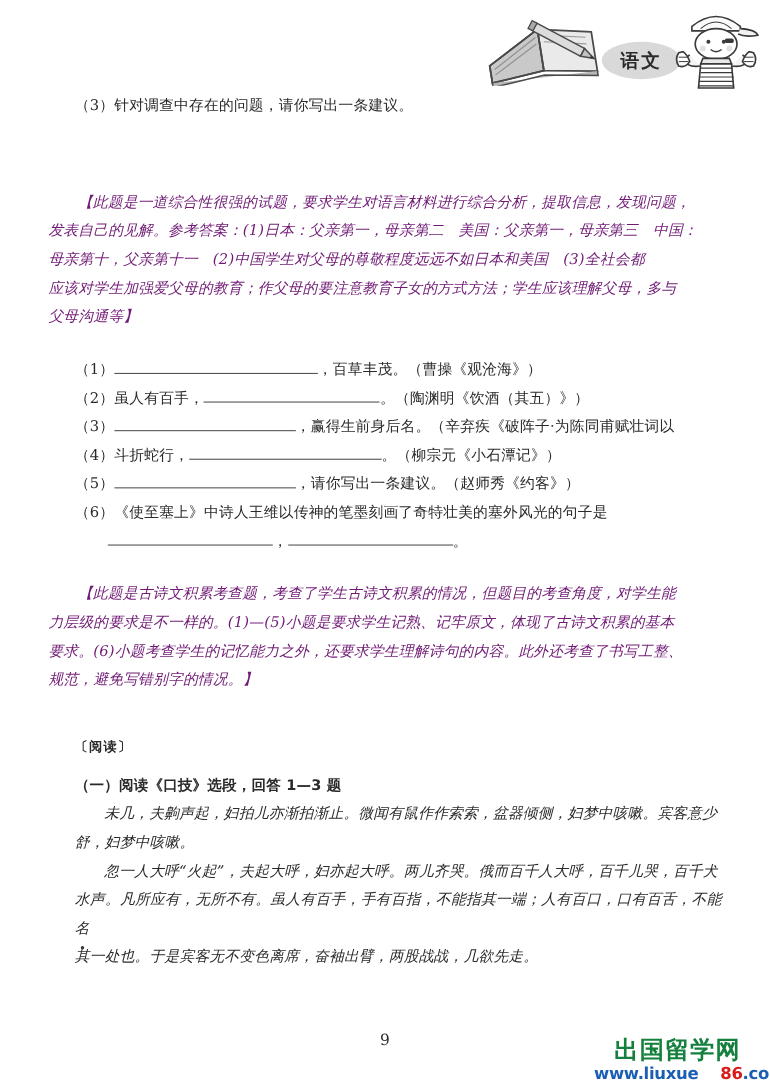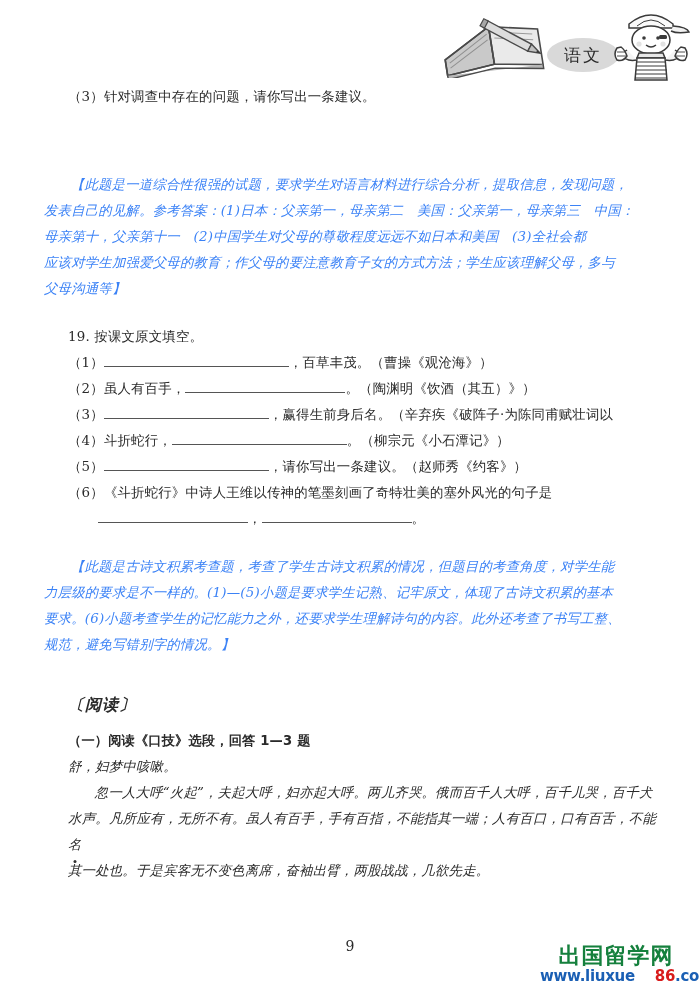--- a/index.html
+++ b/index.html
@@ -36,21 +36,21 @@
     left: 122px;
     top: 38px;
     width: 72px;
     height: 34px;
     background: #d9d9d9;
     border-radius: 50%;
     display: flex;
     align-items: center;
     justify-content: center;
     font-family: "DejaVu Sans", "Liberation Sans", sans-serif;
-    font-weight: normal;
+    font-weight: bold;
     font-size: 17px;
     letter-spacing: 2px;
     color: #2b2b2b;
   }
   .boy-icon {
     position: absolute;
     left: 178px;
     top: 4px;
     width: 96px;
     height: 78px;
@@ -78,36 +78,35 @@
   .indent { text-indent: 2em; }
   .ind1   { padding-left: 24px; }
   .ind2   { padding-left: 46px; }
 
   
   .commentary {
     font-family: "DejaVu Serif", "Liberation Serif", serif;
     font-size: 13.2px;
     line-height: 28px;
     letter-spacing: 0.6px;
-    color: #3b82f6;
+    color: #701a75;
   }
   .commentary.slant { font-style: italic; }
 
   .classic {
     font-family: "DejaVu Serif", "Liberation Serif", serif;
     font-style: italic;
     font-size: 13.2px;
     line-height: 28px;
     letter-spacing: 0.6px;
   }
 
   .sec-label {
-    font-style: italic;
-    font-weight: bold;
-    font-size: 16px;
+    font-weight: bold;
+    font-size: 12px;
     line-height: 26px;
     letter-spacing: 1px;
   }
   .sub-head {
     font-family: "DejaVu Sans", "Liberation Sans", sans-serif;
     font-weight: bold;
     font-size: 13.2px;
     line-height: 26px;
   }
   .q-head {
@@ -257,21 +256,20 @@
     <div class="commentary slant">
       <p class="indent">【此题是一道综合性很强的试题，要求学生对语言材料进行综合分析，提取信息，发现问题，</p>
       <p>发表自己的见解。参考答案：(1)日本：父亲第一，母亲第二　美国：父亲第一，母亲第三　中国：</p>
       <p>母亲第十，父亲第十一　(2)中国学生对父母的尊敬程度远远不如日本和美国　(3)全社会都</p>
       <p>应该对学生加强爱父母的教育；作父母的要注意教育子女的方式方法；学生应该理解父母，多与</p>
       <p>父母沟通等】</p>
     </div>
 
     <div class="gap-md"></div>
 
-    <p class="q-head ind1">19. 按课文原文填空。</p>
 
     <p class="q-head ind1">
       <span>（1）</span><span class="blank b-185"></span><span>，百草丰茂。（曹操《观沧海》）</span>
     </p>
 
     <p class="q-head ind1">
       <span>（2）</span><span>虽人有百手，</span><span class="blank b-160"></span><span>。（陶渊明《饮酒（其五）》）</span>
     </p>
 
     <p class="q-head ind1">
@@ -280,21 +278,21 @@
 
     <p class="q-head ind1">
       <span>（4）</span><span>斗折蛇行，</span><span class="blank b-175"></span><span>。（柳宗元《小石潭记》）</span>
     </p>
 
     <p class="q-head ind1">
       <span>（5）</span><span class="blank b-165"></span><span>，请你写出一条建议。（赵师秀《约客》）</span>
     </p>
 
     <p class="q-head ind1">
-      <span>（6）</span><span>《斗折蛇行》中诗人王维以传神的笔墨刻画了奇特壮美的塞外风光的句子是</span>
+      <span>（6）</span><span>《使至塞上》中诗人王维以传神的笔墨刻画了奇特壮美的塞外风光的句子是</span>
     </p>
 
     <p class="q-head ind2">
       <span style="display:inline-block;width:8px"></span><span class="blank b-150"></span><span>，</span><span class="blank b-150"></span><span>。</span>
     </p>
 
     <div class="gap-md"></div>
 
     <div class="commentary slant">
       <p class="indent">【此题是古诗文积累考查题，考查了学生古诗文积累的情况，但题目的考查角度，对学生能</p>
@@ -305,20 +303,21 @@
 
     <div class="gap-lg"></div>
 
     <p class="sec-label ind1">〔阅读〕</p>
 
     <div class="gap-sm"></div>
 
     <p class="sub-head ind1">（一）阅读《口技》选段，回答 1—3 题</p>
 
     <div class="classic">
+      <p class="ind1 indent">未几，夫齁声起，妇拍儿亦渐拍渐止。微闻有鼠作作索索，盆器倾侧，妇梦中咳嗽。宾客意少</p>
       <p class="ind1">舒，妇梦中咳嗽。</p>
       <p class="ind1 indent">忽一人大呼“火起”，夫起大呼，妇亦起大呼。两儿齐哭。俄而百千人大呼，百千儿哭，百千犬</p>
       <p class="ind1"><span>水声。凡所应有，无所不有。虽人有百手，手有百指，不能指其一端；人有百口，口有百舌，不能</span><span class="dotted">名</span></p>
       <p class="ind1">其一处也。于是宾客无不变色离席，奋袖出臂，两股战战，几欲先走。</p>
 
     </div>
 
   </div>
 </div>
 

